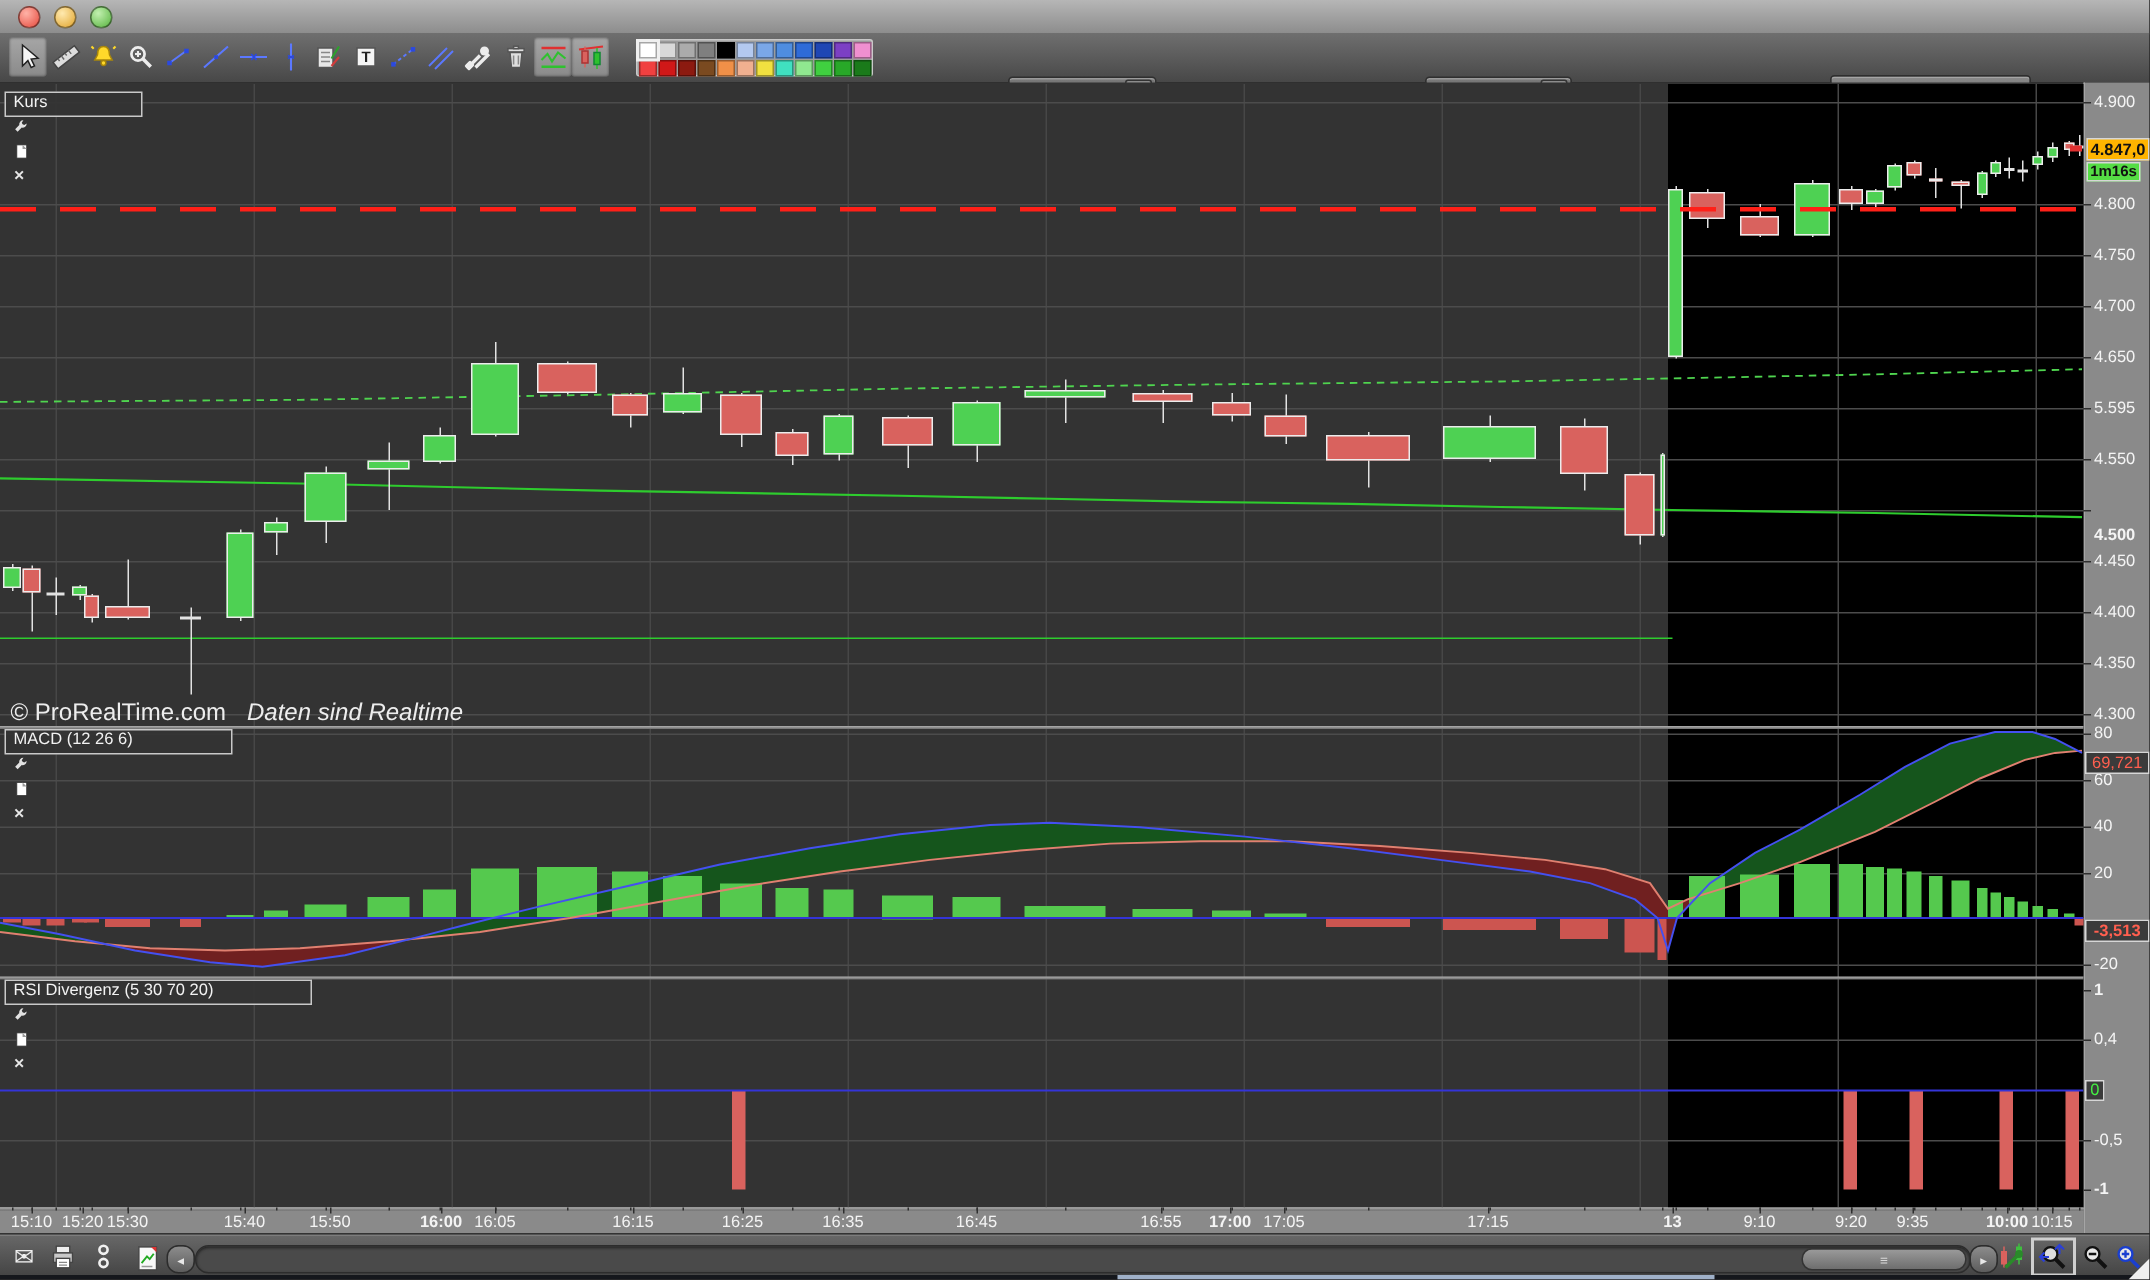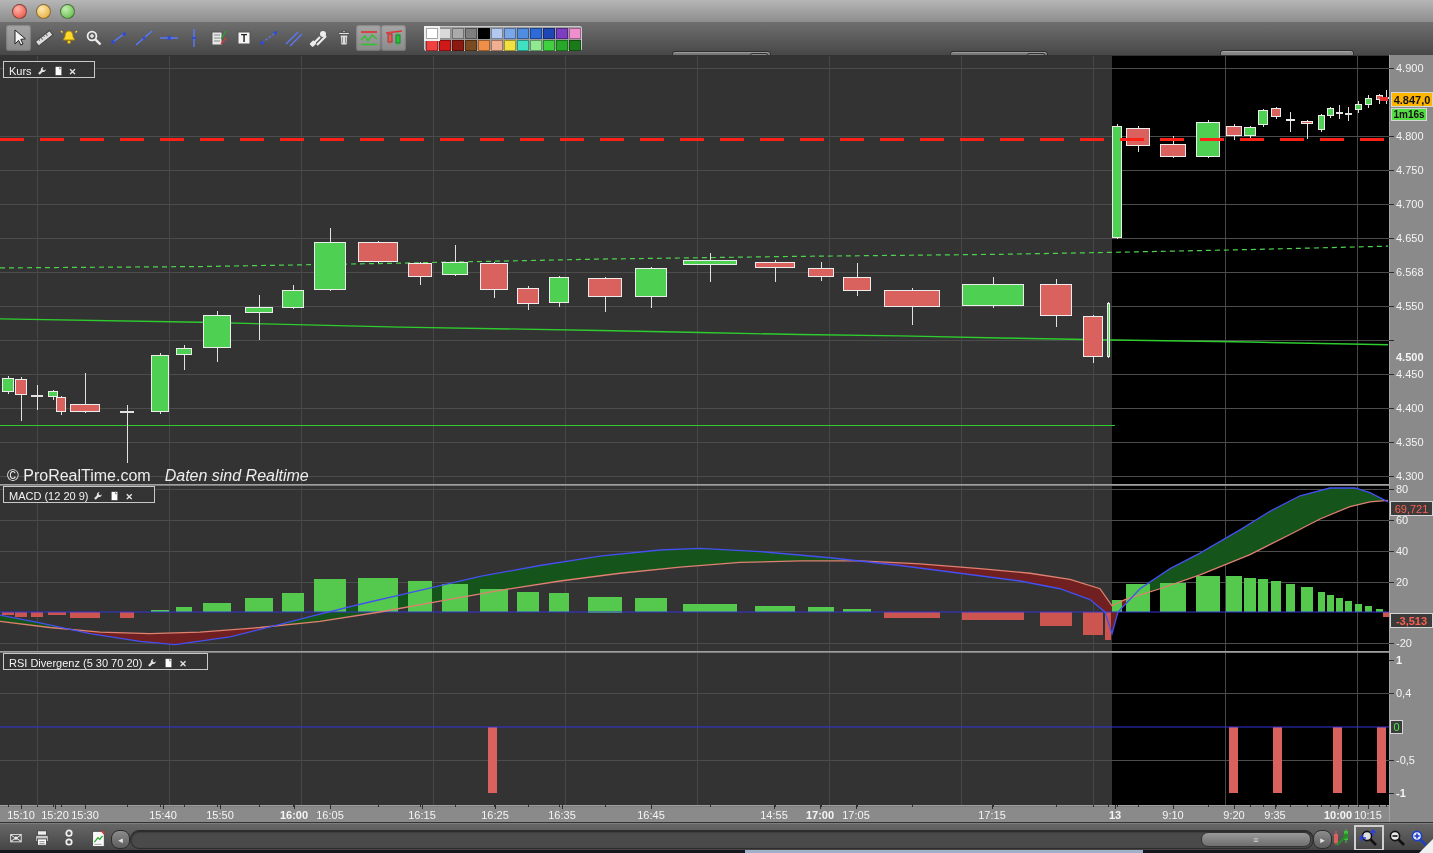--- a/index.html
+++ b/index.html
@@ -42,21 +42,21 @@
   
   #chartArea{left:0;top:55px;width:1433px;height:768px;background:#333333;}
   .axis-strip{position:absolute;left:1389px;top:0;width:44px;height:767px;background:#8a8a8a;border-left:1px solid #a5a5a5;box-sizing:border-box;}
   .time-strip{position:absolute;left:0;top:750px;width:1389px;height:17px;background:#8a8a8a;border-top:1px solid #a5a5a5;box-sizing:border-box;}
   .axis-label{position:absolute;color:#f4f4f4;font-size:11px;white-space:nowrap;}
   .axis-label.bold{font-weight:bold;}
   .grid-h{position:absolute;left:0;width:1389px;height:1px;background:#4c4c4c;}
   .grid-v{position:absolute;top:1px;width:1px;background:#474747;}
   .sep{position:absolute;left:0;width:1389px;height:2px;background:linear-gradient(#b0b0b0,#6d6d6d);}
   .phead{position:absolute;height:17px;background:rgba(52,52,52,.95);border:1px solid #c9c9c9;
-    color:#f2f2f2;font-size:11px;display:flex;align-items:flex-end;gap:5px;padding:0 5px;box-sizing:border-box;z-index:30;}
+    color:#f2f2f2;font-size:11px;display:flex;align-items:flex-start;gap:5px;padding:0 5px;box-sizing:border-box;z-index:30;flex-direction:column;}
   .phead .hic{display:flex;align-items:center;}
   .phead .x{color:#e8e8e8;font-size:9px;font-weight:bold;}
   .watermark{position:absolute;color:#ededed;font-size:16px;z-index:5;}
   .watermark .it{font-style:italic;margin-left:14px;}
   .valbox{position:absolute;box-sizing:border-box;border:1px solid #d6d6d6;font-size:11px;font-weight:bold;
     display:flex;align-items:center;justify-content:center;z-index:31;}
   .candle-wick{position:absolute;width:1px;background:#e2e2e2;}
   .candle-body{position:absolute;box-sizing:border-box;border:1px solid #ececec;}
   .hist{position:absolute;}
   .tick-r{position:absolute;left:1389px;width:5px;height:1px;background:#2e2e2e;}
@@ -458,21 +458,21 @@
     <div class="axis-label" style="position: absolute; left: 1396px; top: 7px;">4.900</div>
     <div class="tick-r" style="position: absolute; top: 13px;"></div>
     <div class="axis-label" style="position: absolute; left: 1396px; top: 75px;">4.800</div>
     <div class="tick-r" style="position: absolute; top: 81px;"></div>
     <div class="axis-label" style="position: absolute; left: 1396px; top: 109px;">4.750</div>
     <div class="tick-r" style="position: absolute; top: 115px;"></div>
     <div class="axis-label" style="position: absolute; left: 1396px; top: 143px;">4.700</div>
     <div class="tick-r" style="position: absolute; top: 149px;"></div>
     <div class="axis-label" style="position: absolute; left: 1396px; top: 177px;">4.650</div>
     <div class="tick-r" style="position: absolute; top: 183px;"></div>
-    <div class="axis-label" style="position: absolute; left: 1396px; top: 211px;">6.568</div>
+    <div class="axis-label" style="position: absolute; left: 1396px; top: 211px;">5.595</div>
     <div class="tick-r" style="position: absolute; top: 217px;"></div>
     <div class="axis-label" style="position: absolute; left: 1396px; top: 245px;">4.550</div>
     <div class="tick-r" style="position: absolute; top: 251px;"></div>
     <div class="axis-label bold" style="position: absolute; left: 1396px; top: 296px;">4.500</div>
     <div class="tick-r" style="position: absolute; top: 285px;"></div>
     <div class="axis-label" style="position: absolute; left: 1396px; top: 313px;">4.450</div>
     <div class="tick-r" style="position: absolute; top: 319px;"></div>
     <div class="axis-label" style="position: absolute; left: 1396px; top: 347px;">4.400</div>
     <div class="tick-r" style="position: absolute; top: 353px;"></div>
     <div class="axis-label" style="position: absolute; left: 1396px; top: 381px;">4.350</div>
@@ -512,21 +512,21 @@
     <div class="axis-label" style="position: absolute; top: 754px; left: 330px; transform: translateX(-50%);">16:05</div>
     <div class="tick-t" style="position: absolute; left: 330px; top: 750px; height: 4px;"></div>
     <div class="axis-label" style="position: absolute; top: 754px; left: 422px; transform: translateX(-50%);">16:15</div>
     <div class="tick-t" style="position: absolute; left: 422px; top: 750px; height: 4px;"></div>
     <div class="axis-label" style="position: absolute; top: 754px; left: 495px; transform: translateX(-50%);">16:25</div>
     <div class="tick-t" style="position: absolute; left: 495px; top: 750px; height: 4px;"></div>
     <div class="axis-label" style="position: absolute; top: 754px; left: 562px; transform: translateX(-50%);">16:35</div>
     <div class="tick-t" style="position: absolute; left: 562px; top: 750px; height: 4px;"></div>
     <div class="axis-label" style="position: absolute; top: 754px; left: 651px; transform: translateX(-50%);">16:45</div>
     <div class="tick-t" style="position: absolute; left: 651px; top: 750px; height: 4px;"></div>
-    <div class="axis-label" style="position: absolute; top: 754px; left: 774px; transform: translateX(-50%);">14:55</div>
+    <div class="axis-label" style="position: absolute; top: 754px; left: 774px; transform: translateX(-50%);">16:55</div>
     <div class="tick-t" style="position: absolute; left: 774px; top: 750px; height: 4px;"></div>
     <div class="axis-label bold" style="position: absolute; top: 754px; left: 820px; transform: translateX(-50%);">17:00</div>
     <div class="tick-t" style="position: absolute; left: 820px; top: 750px; height: 4px;"></div>
     <div class="axis-label" style="position: absolute; top: 754px; left: 856px; transform: translateX(-50%);">17:05</div>
     <div class="tick-t" style="position: absolute; left: 856px; top: 750px; height: 4px;"></div>
     <div class="axis-label" style="position: absolute; top: 754px; left: 992px; transform: translateX(-50%);">17:15</div>
     <div class="tick-t" style="position: absolute; left: 992px; top: 750px; height: 4px;"></div>
     <div class="axis-label bold" style="position: absolute; top: 754px; left: 1115px; transform: translateX(-50%);">13</div>
     <div class="tick-t" style="position: absolute; left: 1115px; top: 750px; height: 4px;"></div>
     <div class="axis-label" style="position: absolute; top: 754px; left: 1173px; transform: translateX(-50%);">9:10</div>
@@ -596,21 +596,21 @@
       </span>
     <span class="hic">
         <svg width="11" height="12" viewBox="0 0 20 20">
           <rect x="4" y="2" width="12" height="16" fill="#fff" stroke="#333"></rect>
           <path d="M11 2l5 5h-5z" fill="#999"></path>
         </svg>
       </span>
     <span class="x">✕</span>
   </div>
     <div class="phead" style="left:3px;top:431px;width:152px;">
-    <span>MACD (12 20 9)</span>
+    <span>MACD (12 26 6)</span>
     <span class="hic">
         <svg width="11" height="11" viewBox="0 0 20 20">
           <path d="M12 2a5 5 0 0 0-5 6l-5 5 3 3 5-5a5 5 0 0 0 6-5l-3 2-2-1-1-2z" fill="#e2e2e2"></path>
         </svg>
       </span>
     <span class="hic">
         <svg width="11" height="12" viewBox="0 0 20 20">
           <rect x="4" y="2" width="12" height="16" fill="#fff" stroke="#333"></rect>
           <path d="M11 2l5 5h-5z" fill="#999"></path>
         </svg>

